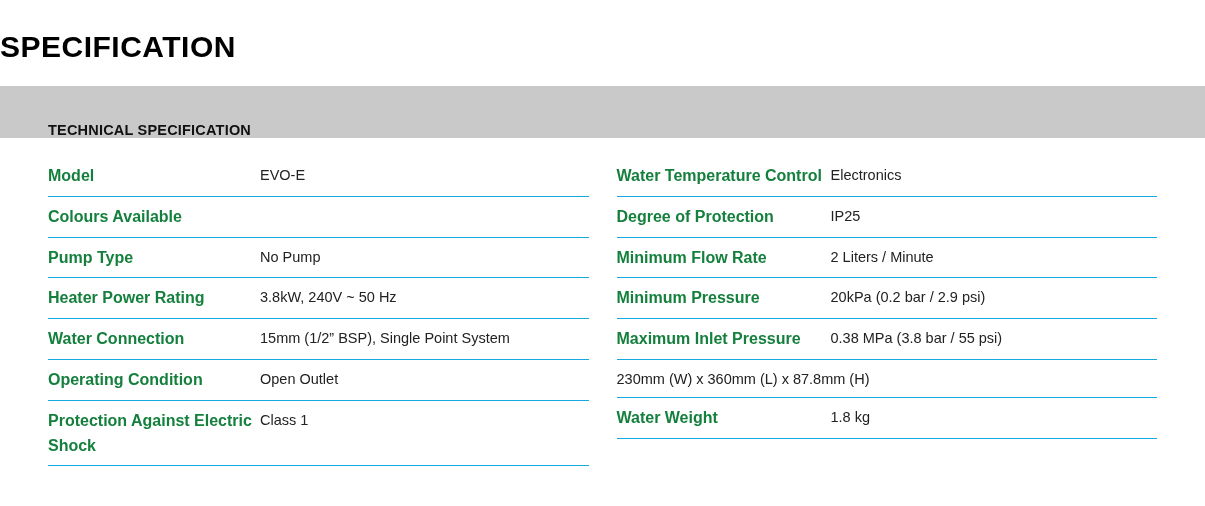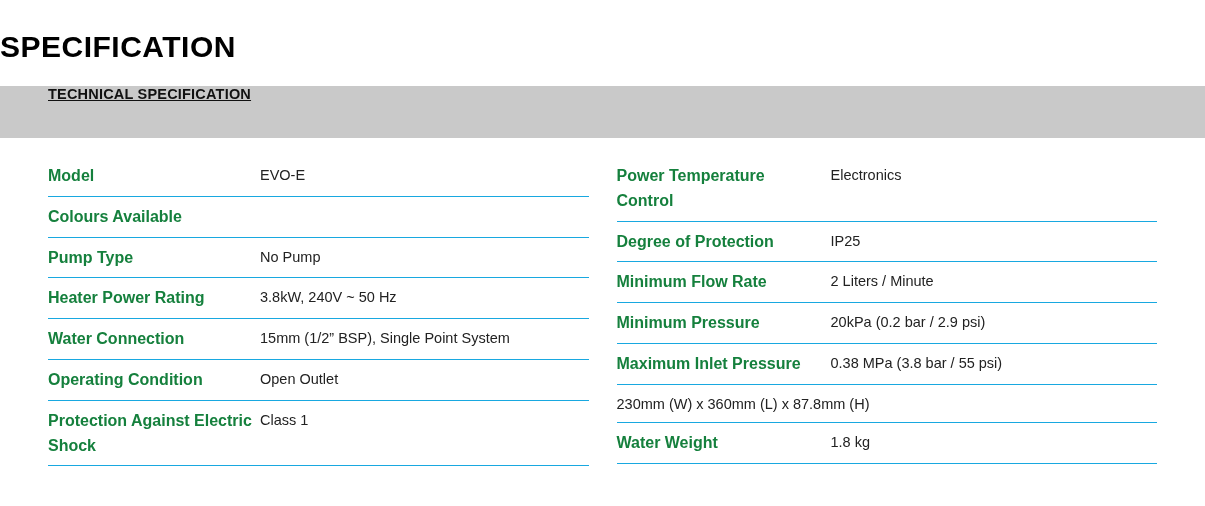--- a/index.html
+++ b/index.html
@@ -25,24 +25,23 @@
     font-weight: bold;
     letter-spacing: 0.5px;
     color: #000000;
     padding-top: 30px;
     padding-bottom: 22px;
   }
   .section-band {
     background: #c9c9c9;
     height: 52px;
     display: flex;
-    align-items: flex-start;
+    align-items: flex-end;
     padding-left: 48px;
     box-sizing: border-box;
-    text-decoration: underline;
   }
   .section-band-label {
     font-size: 14.5px;
     font-weight: bold;
     color: #111111;
     letter-spacing: 0.2px;
   }
   .spec-body {
     display: flex;
     padding: 18px 48px 0 48px;
@@ -117,21 +116,21 @@
         <div class="spec-value">Open Outlet</div>
       </div>
       <div class="spec-row">
         <div class="spec-label">Protection Against Electric Shock</div>
         <div class="spec-value">Class 1</div>
       </div>
     </div>
 
     <div class="spec-col col-right">
       <div class="spec-row">
-        <div class="spec-label">Power Temperature Control</div>
+        <div class="spec-label">Water Temperature Control</div>
         <div class="spec-value">Electronics</div>
       </div>
       <div class="spec-row">
         <div class="spec-label">Degree of Protection</div>
         <div class="spec-value">IP25</div>
       </div>
       <div class="spec-row">
         <div class="spec-label">Minimum Flow Rate</div>
         <div class="spec-value">2 Liters / Minute</div>
       </div>

